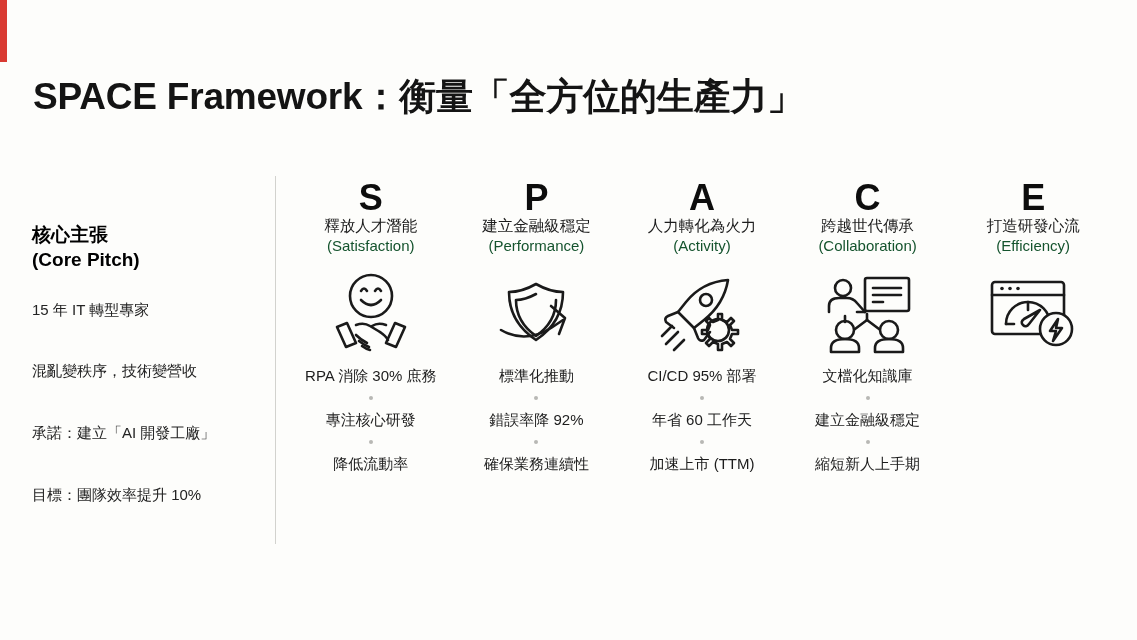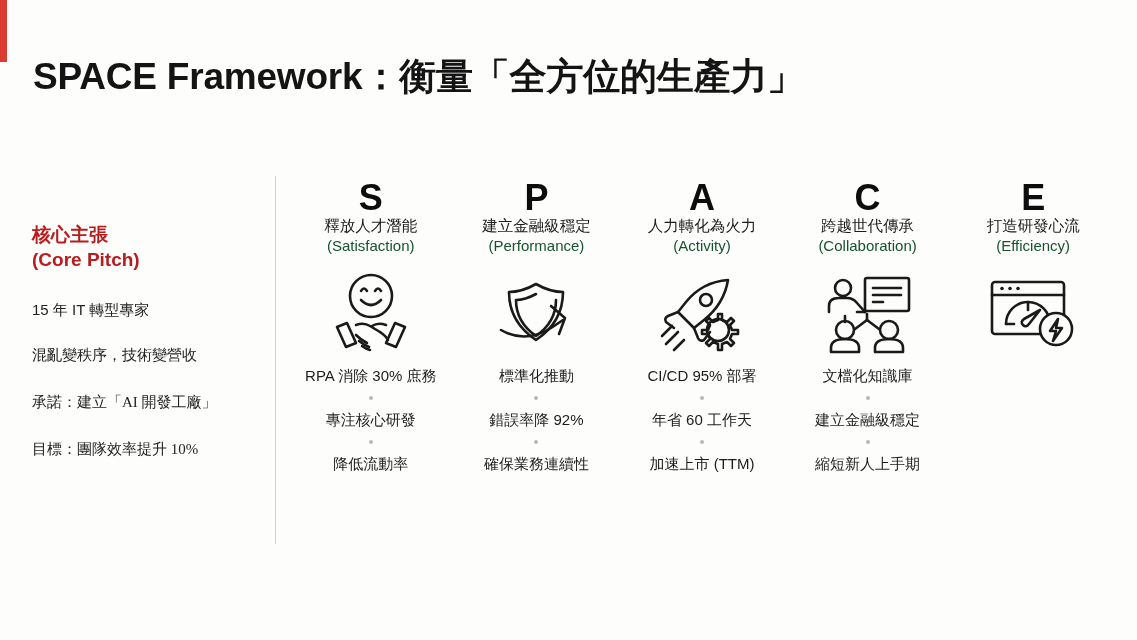--- a/index.html
+++ b/index.html
@@ -13,44 +13,44 @@
   }
 
   
   #red-bar{
     position:absolute; left:0; top:0; width:7px; height:62px;
     background:#d93a32;
   }
 
   
   #slide-title{
-    position:absolute; left:33px; top:52px;
+    position:absolute; left:33px; top:72px;
     font-size:37px; font-weight:bold; letter-spacing:-0.2px;
     white-space:nowrap; color:#141414;
   }
 
   
   #divider{
     position:absolute; left:275px; top:176px; width:1px; height:368px;
     background:#d2d2ce;
   }
 
   
   #pitch{
     position:absolute; left:32px; top:222px; width:230px;
   }
   #pitch .pitch-title{
-    font-size:19px; font-weight:bold; line-height:1.33; color:#b91c1c;
+    font-size:19px; font-weight:bold; line-height:1.33; color:#000000;
     white-space:nowrap;
   }
   #pitch .pitch-lines{ margin-top:26px; }
   #pitch .pitch-line{
     font-size:15px; line-height:1.45; color:#232323; white-space:nowrap;
   }
-  #pitch .pitch-line + .pitch-line{ margin-top:25px;font-family:Liberation Serif, serif; }
+  #pitch .pitch-line + .pitch-line{ margin-top:40px; }
 
   
   #columns{
     position:absolute; left:288px; top:176px; width:828px; height:368px;
     display:flex;
   }
   .col{
     flex:1 1 0; display:flex; flex-direction:column; align-items:center;
   }
   .col-letter{

